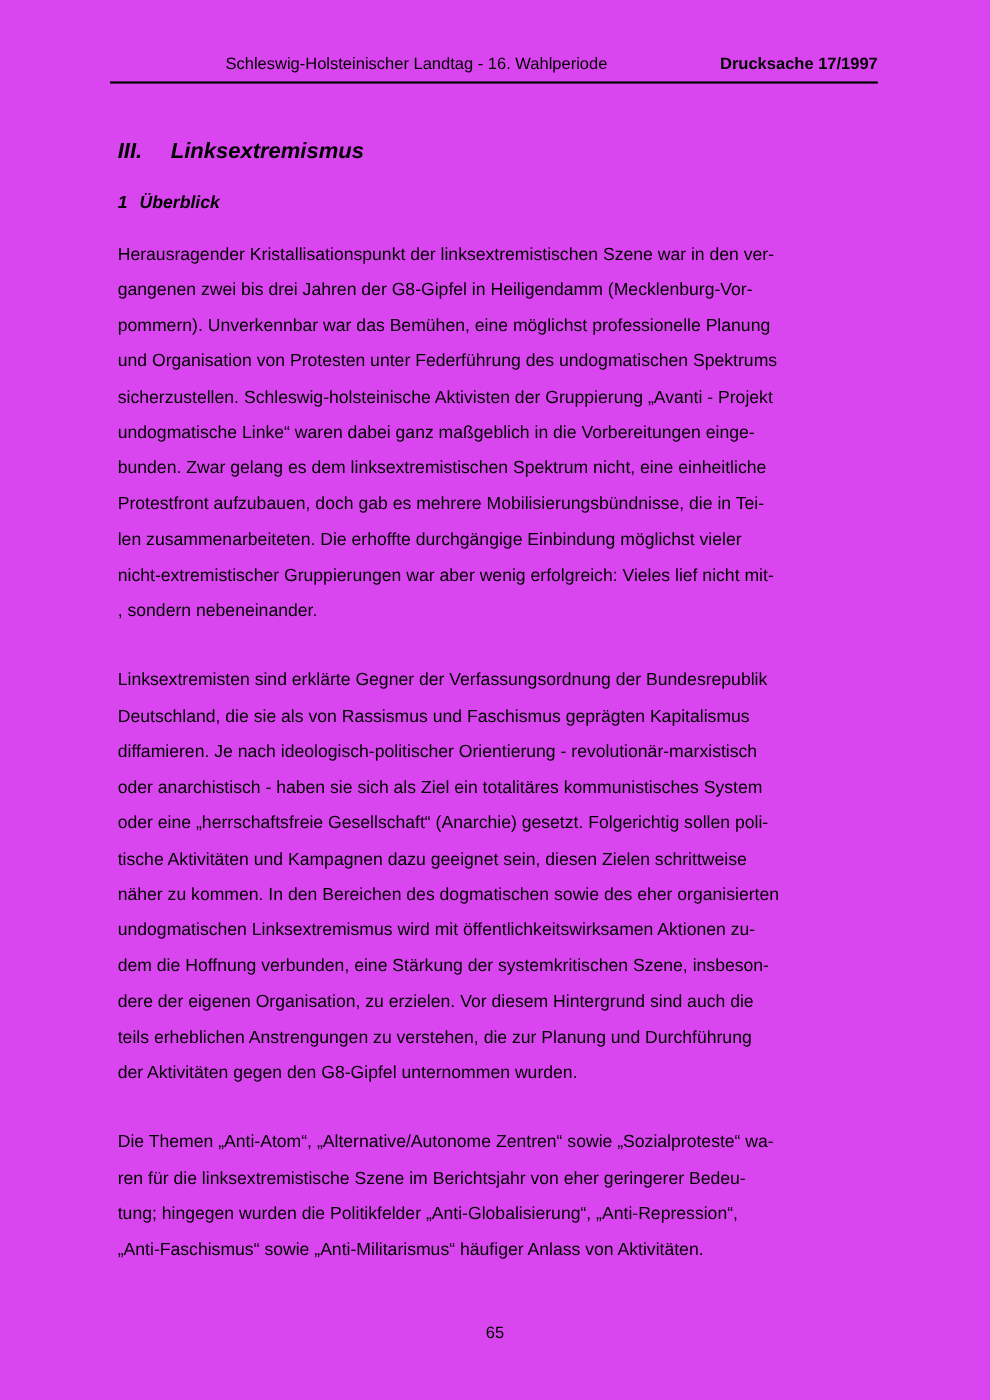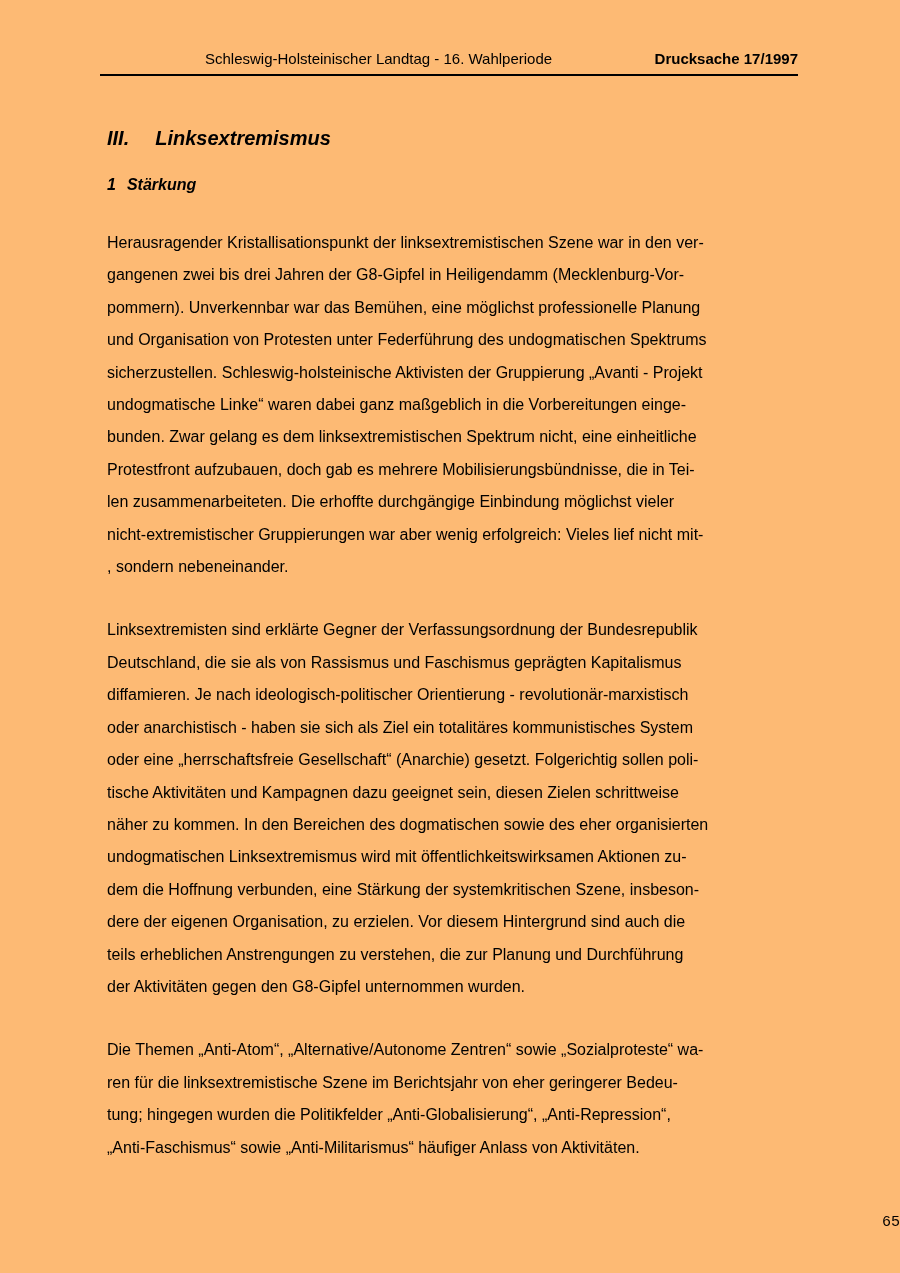--- a/index.html
+++ b/index.html
@@ -4,21 +4,21 @@
 <style>
   html, body {
     margin: 0;
     padding: 0;
     background: #ffffff;
   }
   .page {
     position: relative;
     width: 900px;
     height: 1273px;
-    background: #fdba74;
+    background: #d946ef;
     color: #000000;
     font-family: "Liberation Sans", sans-serif;
     overflow: hidden;
   }
   .header {
     display: flex;
     align-items: baseline;
     margin: 0 102px 0 100px;
     padding-top: 50px;
     padding-bottom: 6px;
@@ -55,28 +55,27 @@
     font-weight: 700;
     font-style: italic;
   }
   .content p {
     font-size: 16px;
     line-height: 32.4px;
     white-space: pre-line;
     margin: 0 0 31px 0;
   }
   .content p:first-of-type {
-    margin-top: 32px;
+    margin-top: 21px;
   }
   .footer {
     margin-top: 50px;
-    text-align: right;
+    text-align: center;
     font-size: 15px;
     line-height: 18px;
-    font-family: Liberation Mono, monospace;
   }
 </style>
 </head>
 <body>
 
 <div class="page">
 
   <div class="header">
     <span class="header-title">Schleswig-Holsteinischer Landtag - 16. Wahlperiode</span>
     <span class="header-docnum">Drucksache 17/1997</span>
@@ -84,21 +83,21 @@
 
   <div class="content">
 
     <div class="section-heading">
       <span>III.</span>
       <span>Linksextremismus</span>
     </div>
 
     <div class="subsection-heading">
       <span>1</span>
-      <span>Stärkung</span>
+      <span>Überblick</span>
     </div>
 
     <p>Herausragender Kristallisationspunkt der linksextremistischen Szene war in den ver-
 gangenen zwei bis drei Jahren der G8-Gipfel in Heiligendamm (Mecklenburg-Vor-
 pommern). Unverkennbar war das Bemühen, eine möglichst professionelle Planung
 und Organisation von Protesten unter Federführung des undogmatischen Spektrums
 sicherzustellen. Schleswig-holsteinische Aktivisten der Gruppierung „Avanti - Projekt
 undogmatische Linke“ waren dabei ganz maßgeblich in die Vorbereitungen einge-
 bunden. Zwar gelang es dem linksextremistischen Spektrum nicht, eine einheitliche
 Protestfront aufzubauen, doch gab es mehrere Mobilisierungsbündnisse, die in Tei-

